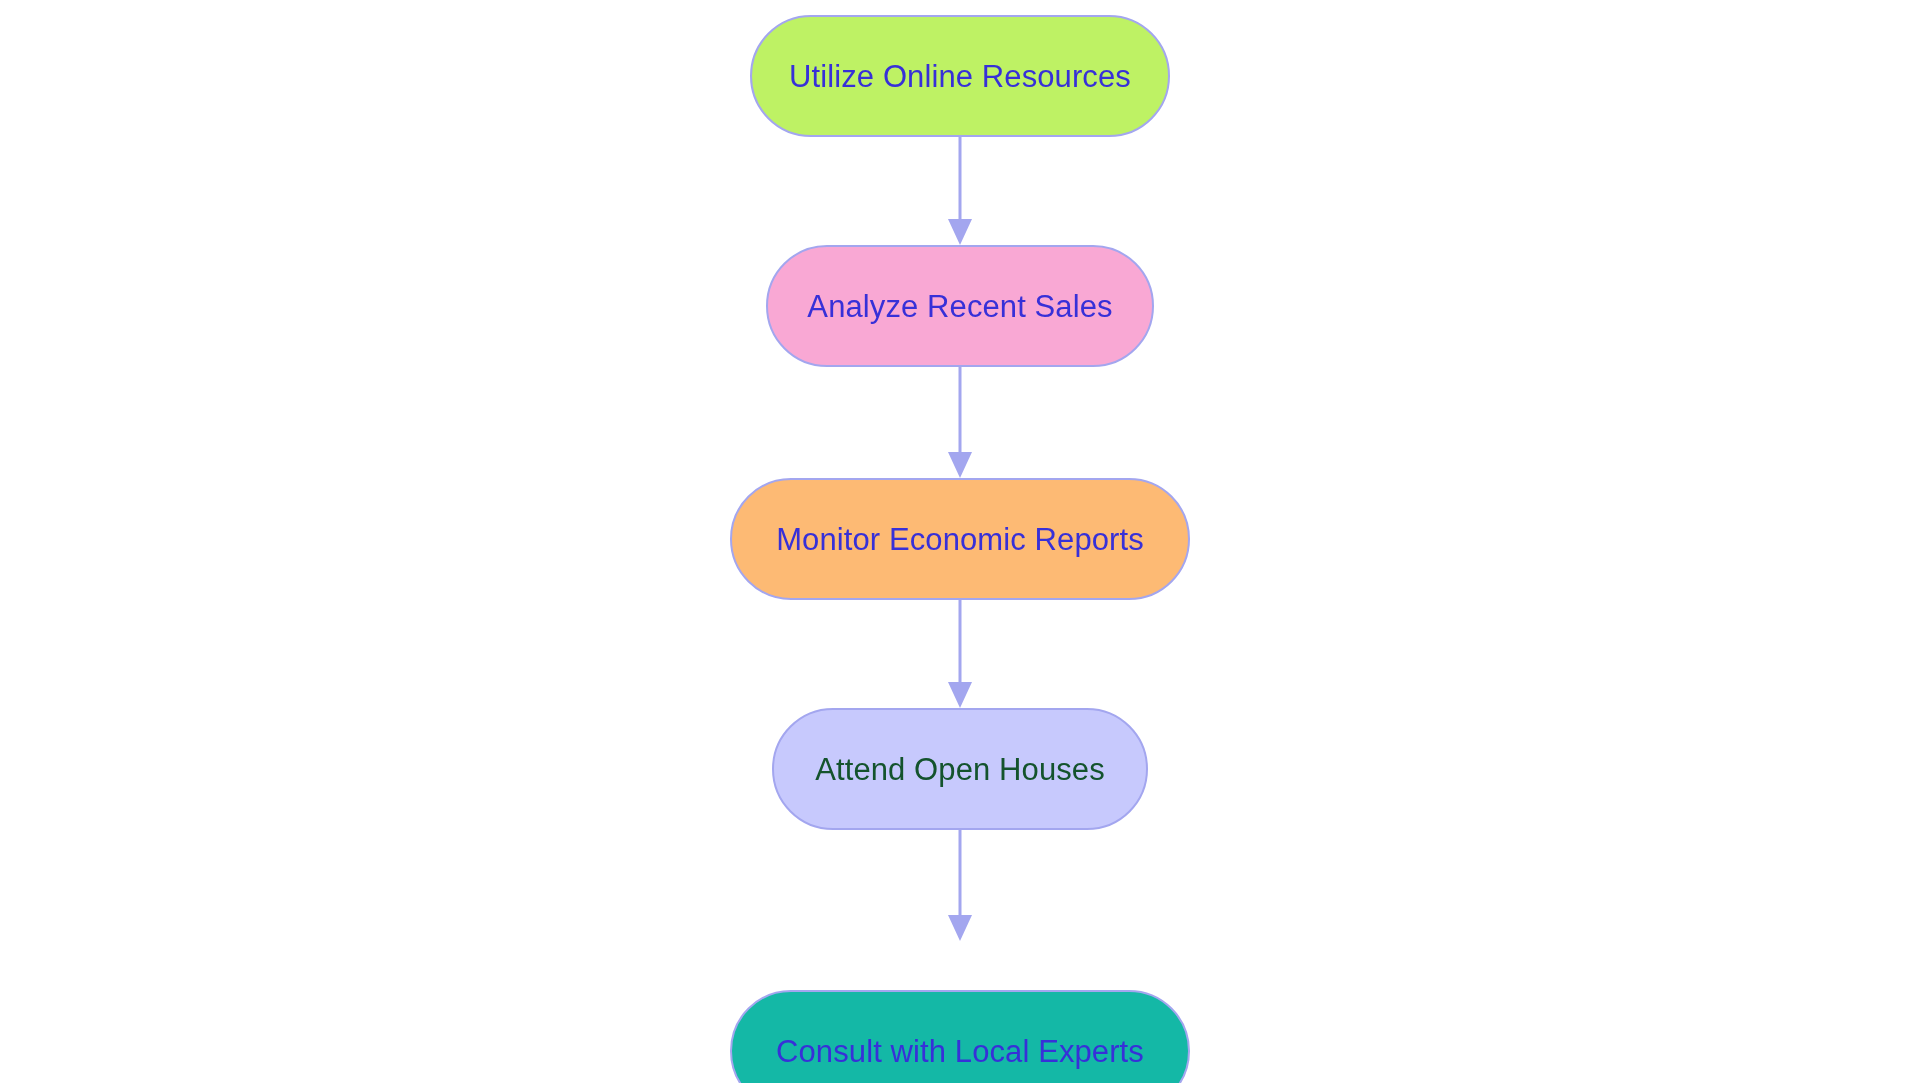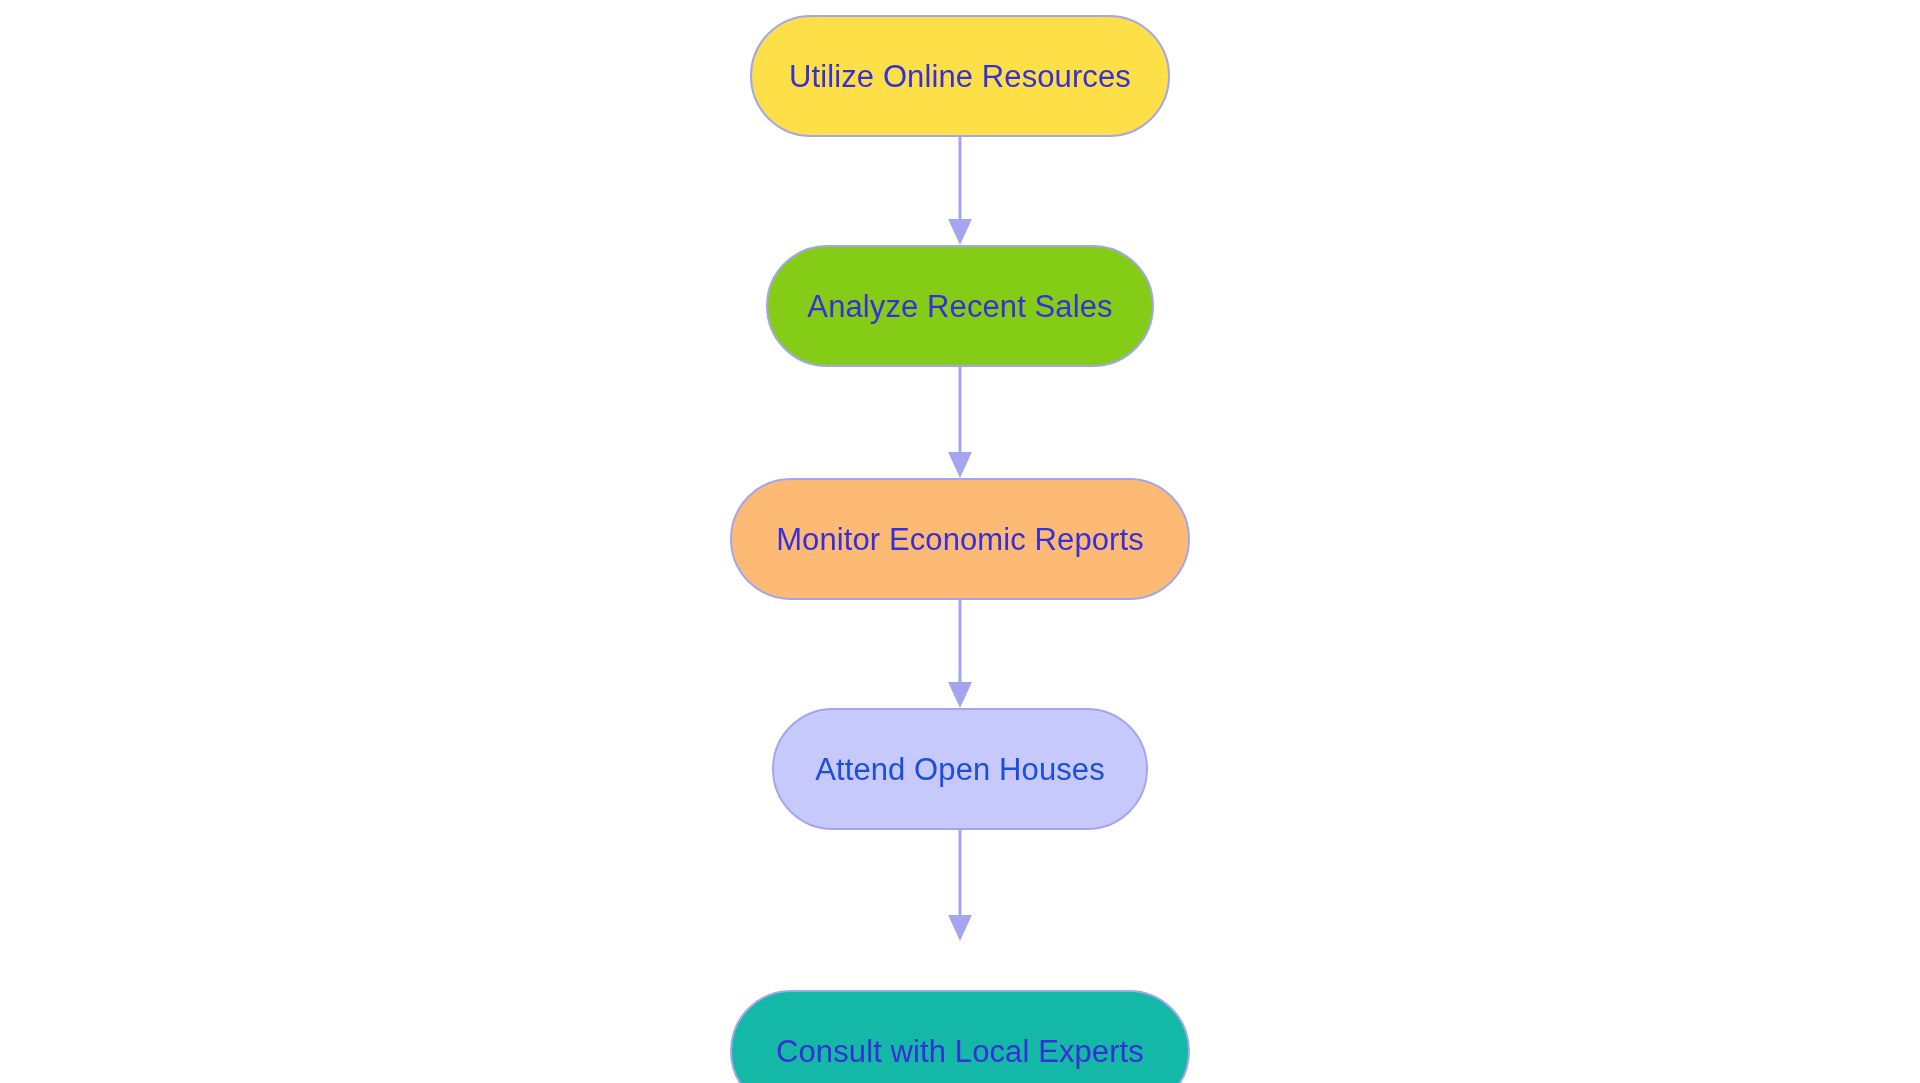--- a/index.html
+++ b/index.html
@@ -78,29 +78,29 @@
   </div>
   <div class="flow-edge" style="left: 960px; top: 600px; height: 108px; width: 26px;">
     <div class="edge-line" style="height: 82px; background: rgb(163, 166, 239);"></div>
     <div class="edge-arrowhead" style="border-top-color: rgb(163, 166, 239);"></div>
   </div>
   <div class="flow-edge" style="left: 960px; top: 830px; height: 111px; width: 26px;">
     <div class="edge-line" style="height: 85px; background: rgb(163, 166, 239);"></div>
     <div class="edge-arrowhead" style="border-top-color: rgb(163, 166, 239);"></div>
   </div>
 
-  <div class="flow-node" style="left: 960px; top: 15px; width: 420px; height: 122px; background: #fde047; border-color: rgb(163, 166, 239);">
+  <div class="flow-node" style="left: 960px; top: 15px; width: 420px; height: 122px; background: #bef264; border-color: rgb(163, 166, 239);">
     <span class="flow-node-label" style="color: rgb(55, 48, 216);">Utilize Online Resources</span>
   </div>
-  <div class="flow-node" style="left: 960px; top: 245px; width: 388px; height: 122px; background: #84cc16; border-color: rgb(163, 166, 239);">
+  <div class="flow-node" style="left: 960px; top: 245px; width: 388px; height: 122px; background: #f9a8d4; border-color: rgb(163, 166, 239);">
     <span class="flow-node-label" style="color: rgb(55, 48, 216);">Analyze Recent Sales</span>
   </div>
   <div class="flow-node" style="left: 960px; top: 478px; width: 460px; height: 122px; background: #fdba74; border-color: rgb(163, 166, 239);">
     <span class="flow-node-label" style="color: rgb(55, 48, 216);">Monitor Economic Reports</span>
   </div>
   <div class="flow-node" style="left: 960px; top: 708px; width: 376px; height: 122px; background: rgb(199, 201, 253); border-color: rgb(163, 166, 239);">
-    <span class="flow-node-label" style="color: #1d4ed8;">Attend Open Houses</span>
+    <span class="flow-node-label" style="color: #14532d;">Attend Open Houses</span>
   </div>
   <div class="flow-node" style="left: 960px; top: 990px; width: 460px; height: 122px; background: #14b8a6; border-color: rgb(163, 166, 239);">
     <span class="flow-node-label" style="color: rgb(55, 48, 216);">Consult with Local Experts</span>
   </div>
 
 </div>
 
 </body></html>

